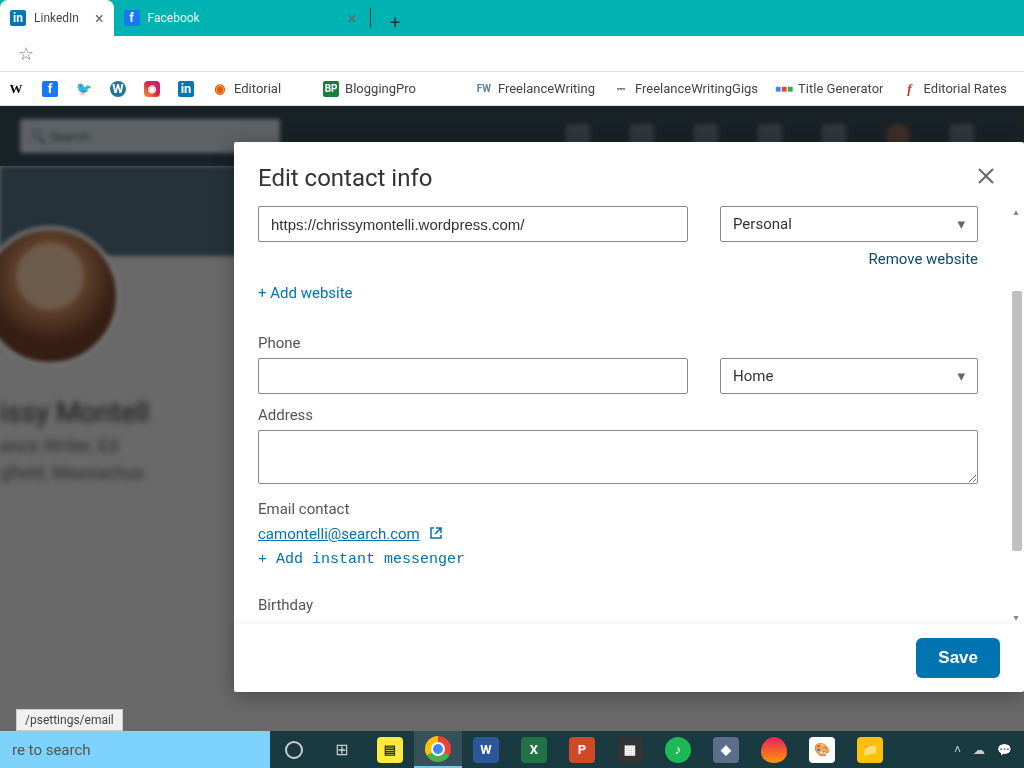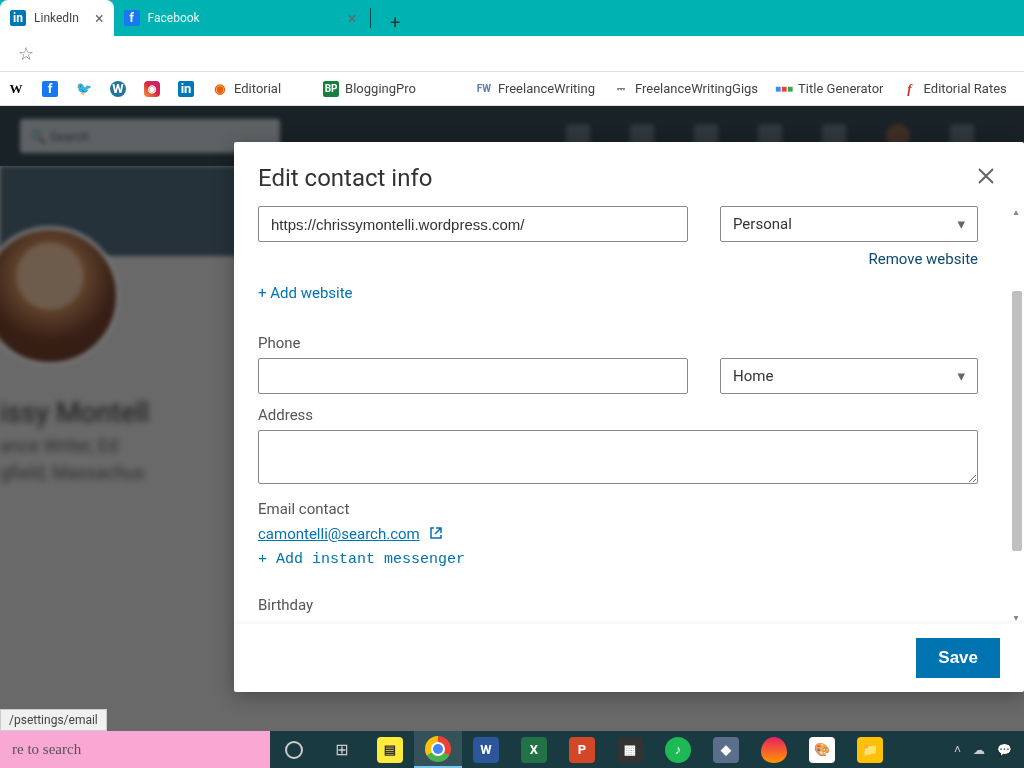--- a/index.html
+++ b/index.html
@@ -56,28 +56,28 @@
 .select-input { width:100%; border:1px solid #888; height:36px; padding:0 12px; font-size:15px; color:#333; display:flex; align-items:center; cursor:pointer; border-radius:2px; }
 .select-caret { margin-left:auto; color:#666; }
 .remove-link { text-align:right; margin-top:6px; color:#0c4a6e; font-size:15px; cursor:pointer; width:720px; }
 .add-link { color:#0073b1; font-size:15px; cursor:pointer; margin:16px 0 20px; display:inline-block; }
 .label { font-size:15px; color:#555; margin-bottom:6px; margin-top:12px; display:block; }
 .phone-input { width:430px; }
 .address-input { width:720px; height:54px; border:1px solid #888; padding:8px 12px; font-size:15px; resize:both; border-radius:2px; }
 .email-link { color:#0073b1; font-size:15px; text-decoration:underline; cursor:pointer; }
 .ext-icon { color:#0073b1; font-size:13px; margin-left:6px; }
 .modal-footer { border-top: none; padding:14px 24px; display:flex; justify-content:flex-end; box-shadow: 0 -2px 4px rgba(0,0,0,0.04); }
-.save-btn { background:#0073b1; color:#fff; border:none; padding:10px 22px; font-size:17px; font-weight:600; border-radius:0; cursor:pointer; }
-
-
-.status-tip { position:absolute; left:0; bottom:37px; background:#f0f0f0; border:1px solid #ccc; padding:3px 8px; font-size:12px; color:#444; }
+.save-btn { background:#0073b1; color:#fff; border:none; padding:10px 22px; font-size:17px; font-weight:600; border-radius:6px; cursor:pointer; }
+
+
+.status-tip { position:absolute; left:16px; bottom:37px; background:#f0f0f0; border:1px solid #ccc; padding:3px 8px; font-size:12px; color:#444; }
 
 
 .taskbar { position:absolute; bottom:0; left:0; right:0; height:37px; background:#1a3a42; display:flex; align-items:center; }
-.task-search { background:#f9a8d4; width:270px; height:37px; display:flex; align-items:center; padding:0 12px; font-size:15px; color:#555;font-family:Liberation Serif, serif; }
+.task-search { background:#7dd3fc; width:270px; height:37px; display:flex; align-items:center; padding:0 12px; font-size:15px; color:#555; }
 .task-icons { display:flex; align-items:center; gap:0; height:100%; }
 .task-icon { width:48px; height:37px; display:flex; align-items:center; justify-content:center; cursor:pointer; }
 .task-icon.active { background: rgba(255,255,255,0.12); border-bottom:2px solid #76c7f0; }
 .tray { margin-left:auto; display:flex; align-items:center; gap:12px; padding-right:12px; color:#ccc; font-size:12px; }
 .app-icon { width:26px; height:26px; border-radius:4px; display:flex; align-items:center; justify-content:center; font-size:13px; font-weight:bold; color:#fff; }
 </style>
 </head>
 <body>
 
 <div class="tabs-bar">

